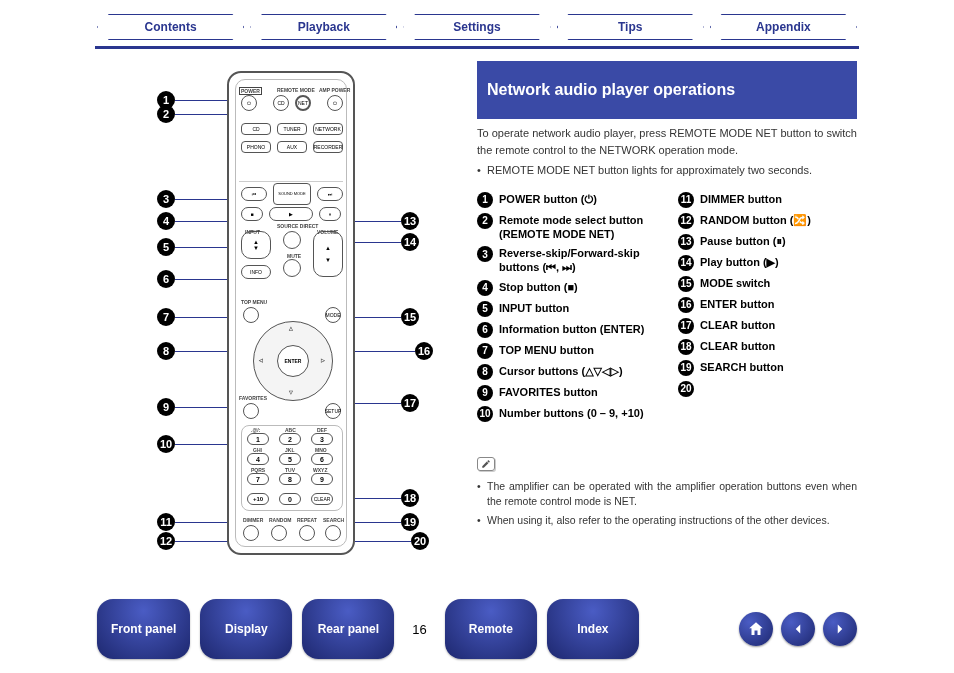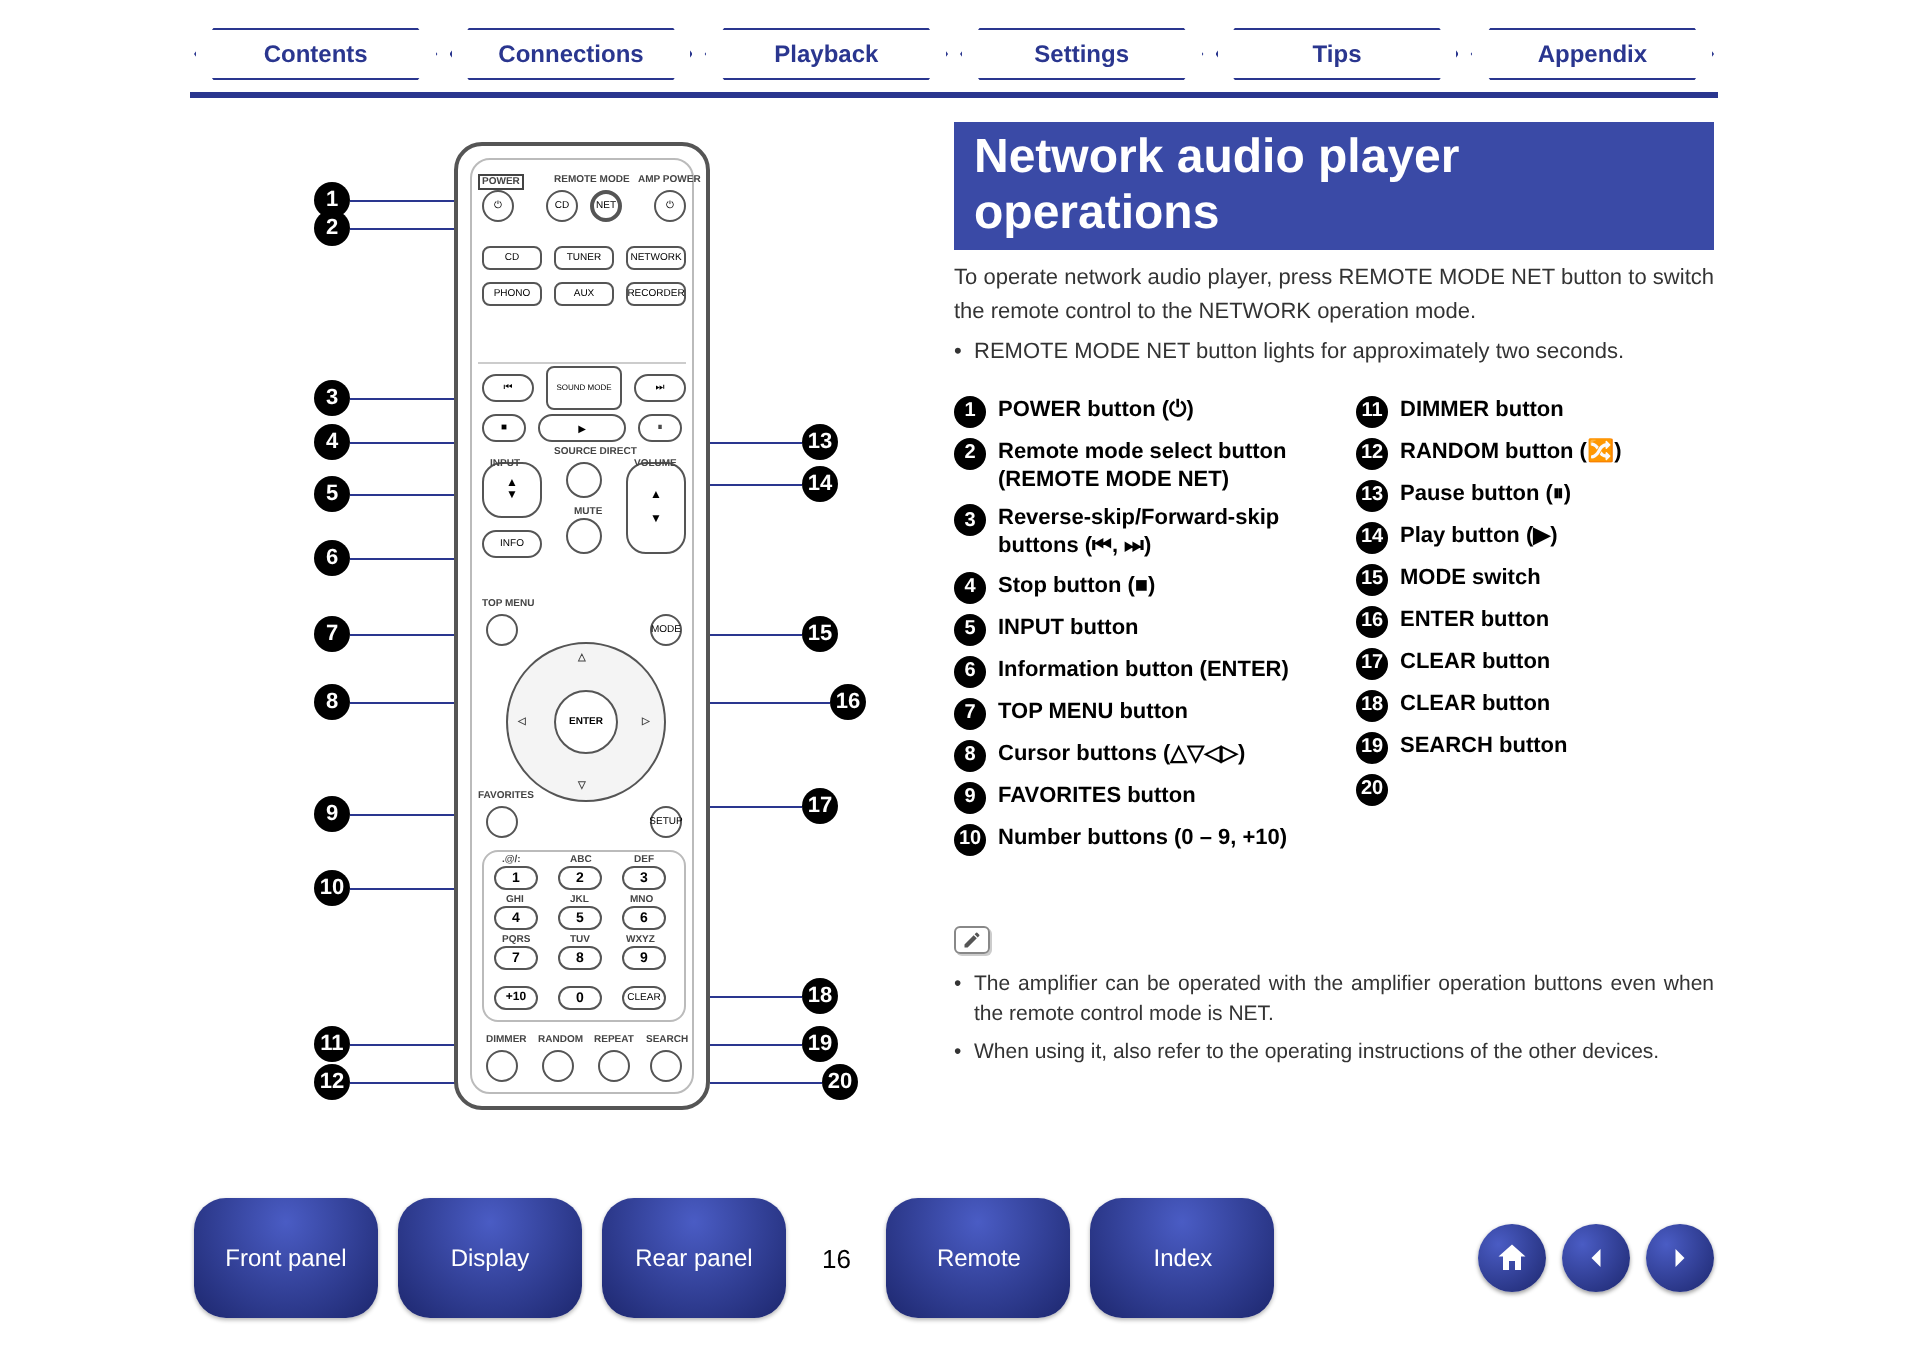--- a/index.html
+++ b/index.html
@@ -12,22 +12,22 @@
   body{margin:0;background:#fff;font:12px Arial, Helvetica, sans-serif;color:var(--ink)}
   .page{width:792px;height:673px;margin:0 auto;position:relative;padding:14px 16px;}
   
   .tabs{display:flex;gap:6px;justify-content:space-between;margin-bottom:6px}
   .tab{flex:1;height:26px;display:flex;align-items:center;justify-content:center;
        color:var(--blue);font-weight:bold;font-size:12px;position:relative;cursor:pointer;
        border:1px solid var(--blue);background:#fff;
        clip-path:polygon(8% 0,92% 0,100% 50%,92% 100%,8% 100%,0 50%);}
   .hr{height:3px;background:var(--blue);margin:0 -2px 12px -2px}
   
-  .section-head{background:var(--blue2);color:#fff;font-weight:bold;font-size:24px;
-       padding:4px 10px;margin:0 0 6px 0}
+  .section-head{background:var(--blue2);color:#fff;font-weight:bold;font-size:16px;
+       padding:20px 10px;margin:0 0 6px 0}
   .intro{font-size:11px;color:#333;margin:4px 0;text-align:justify;line-height:1.5}
   .bullets{font-size:11px;color:#333;margin:4px 0 8px 0;padding-left:10px}
   .bullets li{list-style:none;position:relative;margin:3px 0;line-height:1.5}
   .bullets li:before{content:"•";position:absolute;left:-10px}
   
   .body{display:flex;gap:20px}
   .diag-col{width:360px;flex:none;position:relative}
   .right-col{flex:1;min-width:0}
   
   .diag{position:relative;width:360px;height:500px}
@@ -42,21 +42,21 @@
   .rbtn{position:absolute;border:1px solid #555;background:#fff;font-size:5px;display:flex;align-items:center;justify-content:center}
   .circ{border-radius:50%}
   .pill{border-radius:10px}
   .rect{border-radius:4px}
   
   .pad{position:absolute;left:24px;top:248px;width:80px;height:80px;}
   .pad .dring{position:absolute;inset:0;border:1px solid #555;border-radius:50%;background:#f4f4f4}
   .pad .enter{position:absolute;left:24px;top:24px;width:32px;height:32px;border-radius:50%;border:1px solid #555;background:#fff;display:flex;align-items:center;justify-content:center;font-size:5px;font-weight:bold}
   
   .bottom{position:absolute;left:16px;right:16px;bottom:14px;display:flex;align-items:center;gap:10px}
-  .pill-btn{background:linear-gradient(#2a368f,#2a368f);color:#fff;font-weight:normal;font-size:12px;
+  .pill-btn{background:linear-gradient(#2a368f,#2a368f);color:#fff;font-weight:bold;font-size:12px;
         padding:23px 14px;border-radius:16px;display:inline-flex;align-items:center;justify-content:center;
         min-width:92px;cursor:pointer;box-shadow:0 1px 2px rgba(0,0,0,.3);background:radial-gradient(ellipse at 50% 20%,#4a5cc4,#1d276e)}
   .pgnum{font-size:13px;margin:0 8px}
   .nav-icons{margin-left:auto;display:flex;gap:8px}
   .nav-icon{width:34px;height:34px;border-radius:50%;background:radial-gradient(circle at 30% 30%,#4a5cc4,#1d276e);
         display:flex;align-items:center;justify-content:center;color:#fff;cursor:pointer;box-shadow:0 1px 2px rgba(0,0,0,.4)}
   .nav-icon svg{width:18px;height:18px;fill:#fff}
   
   .keylist{display:flex;gap:22px;margin-top:6px}
   .keycol{flex:1;font-size:11px}
@@ -70,21 +70,20 @@
   .notes li{list-style:none;position:relative;margin:3px 0;line-height:1.5;text-align:justify}
   .notes li:before{content:"•";position:absolute;left:-10px}
 </style>
 </head>
 <body>
 
 <div class="page">
 
   <div class="tabs">
     <div class="tab">Contents</div>
-    <div class="tab">Connections</div>
     <div class="tab">Playback</div>
     <div class="tab">Settings</div>
     <div class="tab">Tips</div>
     <div class="tab">Appendix</div>
   </div>
   <div class="hr"></div>
 
   <div class="body">
 
     <div class="diag-col">

